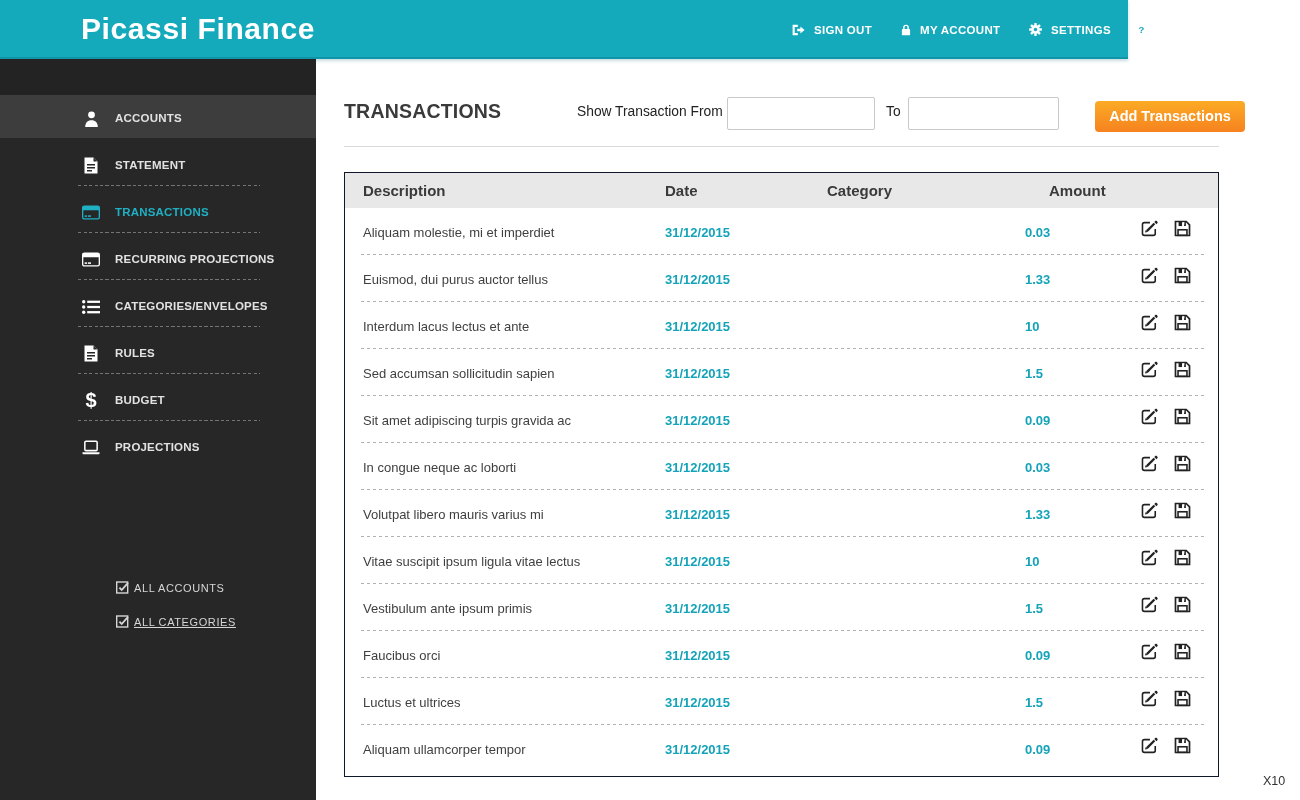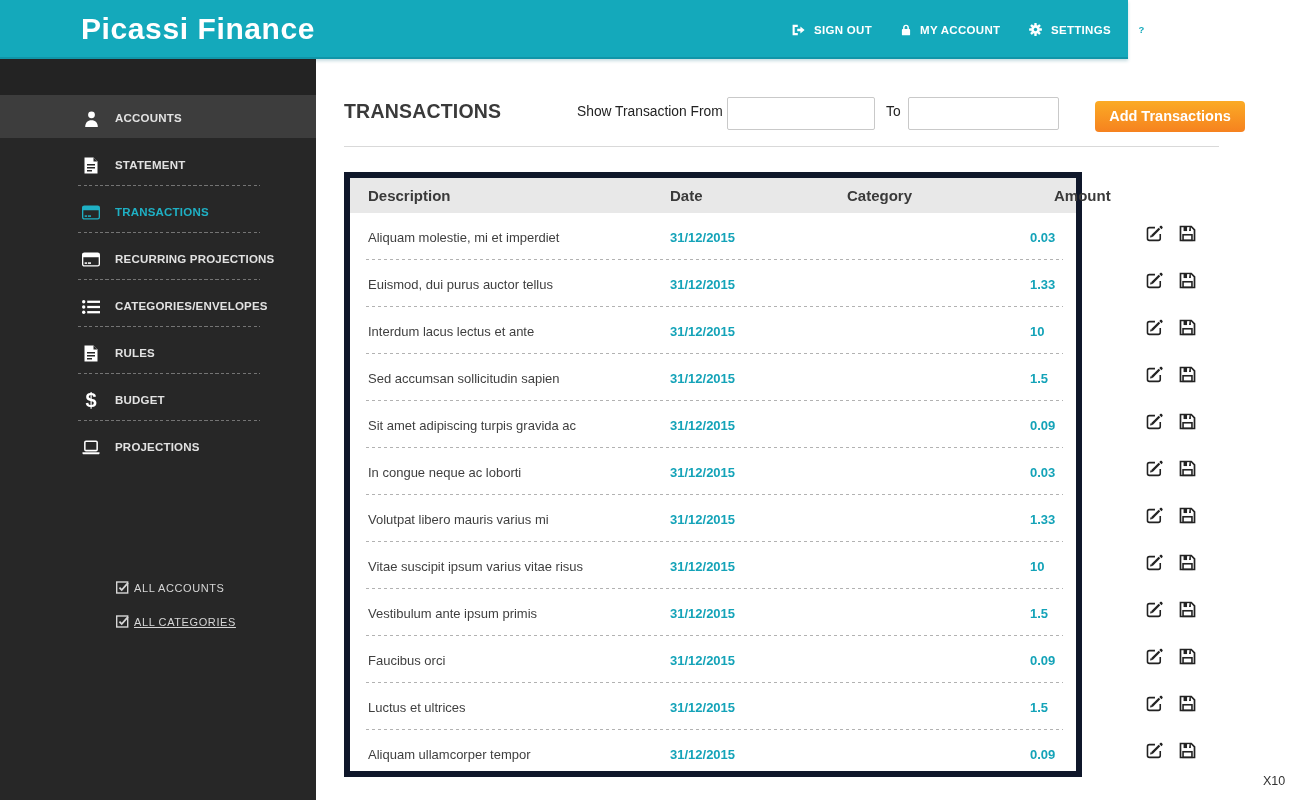--- a/index.html
+++ b/index.html
@@ -28,21 +28,21 @@
 
 #h2 { position:absolute; left:344px; top:100px; font-size:19.5px; line-height:22px; font-weight:bold; color:#3a3a3a; letter-spacing:0.2px; }
 .flabel { position:absolute; top:104px; line-height:16px; font-size:13.8px; color:#222; }
 .inp { position:absolute; top:97px; height:33px; border:1px solid #c9c9c9; border-radius:2px; background:#fff; }
 #btn { position:absolute; left:1069px; top:101px; width:150px; height:31px; border-radius:4px;
   background:linear-gradient(#fbab25,#f6821f); color:#fff; font-weight:bold; font-size:14.5px;
   text-align:center; line-height:31px;margin-left:26px; }
 #sep { position:absolute; left:344px; top:146px; width:875px; height:1px; background:#d9d9d9; }
 
 
-#table { position:absolute; left:344px; top:172px; width:738px; height:605px; border:6px solid #0f172a; }
+#table { position:absolute; left:344px; top:172px; width:875px; height:605px; border:1px solid #0f172a; }
 #thead { position:relative; height:35px; background:#e8e8e8; }
 #thead span { position:absolute; top:0; line-height:35px; font-size:15px; font-weight:bold; color:#3a3a3a; }
 .row { position:relative; height:47px; }
 .row .dashline { position:absolute; left:16px; right:13px; bottom:0; height:1px; background:repeating-linear-gradient(90deg,#b2b2b2 0 3px,transparent 3px 6px); }
 .row span { position:absolute; top:1px; line-height:48px; font-size:13px; }
 .c1 { left:18px; color:#3f3f3f; }
 .c2 { left:320px; color:#14a3b8; font-weight:bold; }
 .c4 { left:680px; color:#14a3b8; font-weight:bold; }
 .ic1 { position:absolute; left:796px; top:17px; }
 .ic2 { position:absolute; left:829px; top:17px; }
@@ -201,21 +201,21 @@
   <div class="inp" style="left:727px; width:148px;"></div>
   <div class="flabel" style="left:886px;">To</div>
   <div class="inp" style="left:908px; width:151px;"></div>
   <div id="btn">Add Transactions</div>
   <div id="sep"></div>
 
   <div id="table">
     <div id="thead">
       <span style="left:18px;">Description</span>
       <span style="left:320px;">Date</span>
-      <span style="left:497px;text-align:center;">Category</span>
+      <span style="left:482px;text-align:center;">Category</span>
       <span style="left:679px;margin-left:25px;">Amount</span>
     </div>
     <div class="row">
         <span class="c1">Aliquam molestie, mi et imperdiet</span>
         <span class="c2">31/12/2015</span>
         <span class="c4">0.03</span>
         <span class="ic1"><svg width="19" height="17" viewBox="0 0 18 16">
             <path d="M13.5 8.5v4.2c0 1-.8 1.8-1.8 1.8H3.2c-1 0-1.8-.8-1.8-1.8V4.2c0-1 .8-1.8 1.8-1.8h5.3" fill="none" stroke="#222" stroke-width="1.5"></path>
             <path d="M6.3 11.2l-1.5-1.5L12 2.5l1.5 1.5z" fill="#222"></path>
             <path d="M12.6 1.9l.9-.9c.4-.4 1.1-.4 1.5 0l.5.5c.4.4.4 1.1 0 1.5l-.9.9z" fill="#222"></path>
@@ -338,21 +338,21 @@
         <span class="ic2"><svg width="17" height="17" viewBox="0 0 16 16">
             <path d="M1.4 1.4h10.1l3.1 3.1v10.1H1.4z" fill="none" stroke="#222" stroke-width="1.6"></path>
             <path d="M4.3 1.6h3.3v4.1H4.3z" fill="#222"></path>
             <rect x="8" y="2.3" width="1.7" height="2.6" fill="#fff"></rect>
             <path d="M10 1.6h1.2v4.1H9.4z" fill="#222"></path>
             <rect x="3.8" y="9.2" width="8.4" height="5.2" fill="none" stroke="#222" stroke-width="1.5"></rect>
           </svg></span>
         <div class="dashline"></div>
       </div>
     <div class="row">
-        <span class="c1">Vitae suscipit ipsum varius vitae risus</span>
+        <span class="c1">Vitae suscipit ipsum ligula vitae lectus</span>
         <span class="c2">31/12/2015</span>
         <span class="c4">10</span>
         <span class="ic1"><svg width="19" height="17" viewBox="0 0 18 16">
             <path d="M13.5 8.5v4.2c0 1-.8 1.8-1.8 1.8H3.2c-1 0-1.8-.8-1.8-1.8V4.2c0-1 .8-1.8 1.8-1.8h5.3" fill="none" stroke="#222" stroke-width="1.5"></path>
             <path d="M6.3 11.2l-1.5-1.5L12 2.5l1.5 1.5z" fill="#222"></path>
             <path d="M12.6 1.9l.9-.9c.4-.4 1.1-.4 1.5 0l.5.5c.4.4.4 1.1 0 1.5l-.9.9z" fill="#222"></path>
             <path d="M4.5 9.5l1.7 1.7-2.4.7z" fill="#222"></path>
           </svg></span>
         <span class="ic2"><svg width="17" height="17" viewBox="0 0 16 16">
             <path d="M1.4 1.4h10.1l3.1 3.1v10.1H1.4z" fill="none" stroke="#222" stroke-width="1.6"></path>

